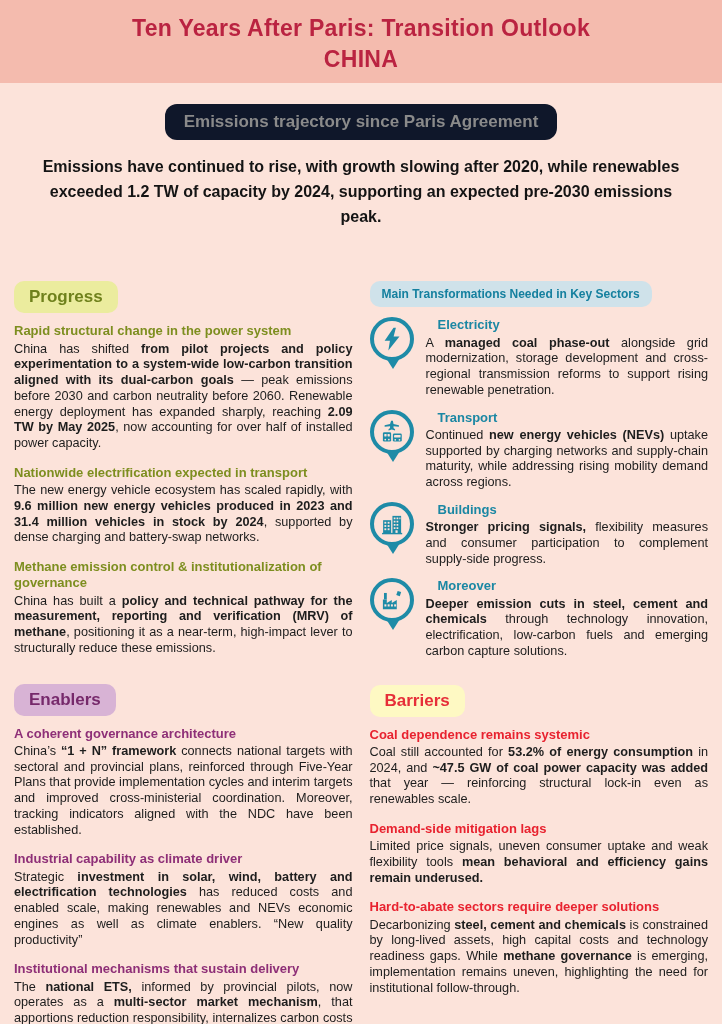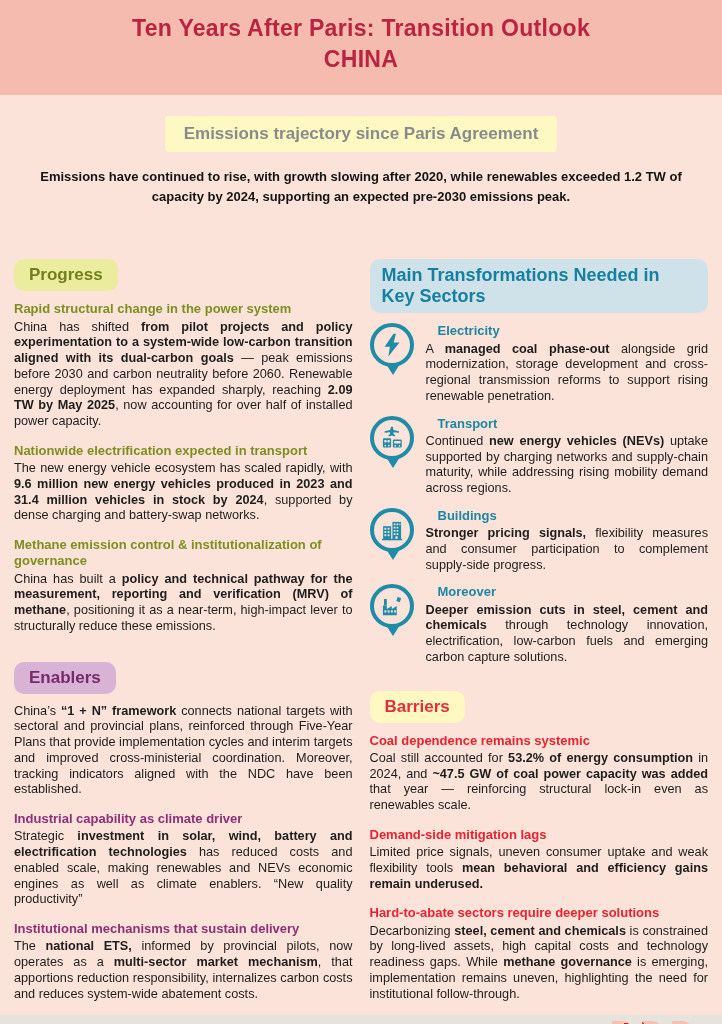--- a/index.html
+++ b/index.html
@@ -4,37 +4,37 @@
 <style>
   * { box-sizing: border-box; margin: 0; padding: 0; }
   html,body { background:#d9d9d9; }
   .page {
     width: 722px; height: 1024px; margin: 0 auto; position: relative;
     background: #fce3da; overflow: hidden;
     font-family: "Liberation Sans", "DejaVu Sans", sans-serif;
     display: flex; flex-direction: column;
   }
   
-  .header { background:#f4bbae; text-align:center; padding:13px 24px 20px; }
+  .header { background:#f4bbae; text-align:center; padding:13px 24px 8px; }
   .title-line { color:#ba2341; font-weight:800; font-size:23px; line-height:1.35; letter-spacing:.3px; }
   
   .badge-row { text-align:center; margin-top:21px; }
-  .badge { display:inline-block; background:#fef9c3; color:#8a8a8a; font-weight:700;
-           font-size:17px; padding:8px 19px; border-radius:4px;text-align:right; }
+  .badge { display:inline-block; background:#0f172a; color:#8a8a8a; font-weight:700;
+           font-size:17px; padding:8px 19px; border-radius:12px;text-align:right; }
   
   .intro { width:665px; margin:15px auto 4px; text-align:center; font-weight:700;
-           font-size:13px; line-height:1.55; color:#141414; }
+           font-size:16px; line-height:1.55; color:#141414; }
   
   .columns { display:flex; gap:17px; padding:10px 14px 0 14px; flex:1; }
   .col { flex:1; min-width:0;margin-top:36px; }
   .pill { display:inline-block; font-weight:800; border-radius:10px; padding:6px 15px;
           font-size:17px; margin:2px 0 10px; }
   .pill-progress { background:#ebec9e; color:#6f811c; }
   .pill-enablers { background:#d8b3d5; color:#76296b; margin-top:14px; }
-  .pill-transform { background:#cfe2ea; color:#15809f; font-size:18px; padding:6px 12px; }
+  .pill-transform { background:#cfe2ea; color:#15809f; font-size:12px; padding:6px 12px; }
   .pill-barriers { background:#fef9c3; color:#e62e39; margin-top:14px; }
   .sec { margin-bottom:13px; }
   .sec-heading { font-size:13px; font-weight:800; line-height:1.25; margin-bottom:2px; }
   .h-olive { color:#7d8e1f; } .h-purple { color:#8e2f77; }
   .h-teal { color:#1b87a3;padding-left:12px; } .h-red { color:#e8222f; }
   .body-text { font-size:12.7px; line-height:1.24; text-align:justify; color:#1d1d1d; }
   .body-text strong { font-weight:800; }
   
   .item { display:flex; gap:10px; margin-bottom:11px; }
   .pin { flex:0 0 46px; width:46px; height:58px; position:relative; }
@@ -82,20 +82,21 @@
         <p class="body-text"><span>The new energy vehicle ecosystem has scaled rapidly, with </span><strong>9.6 million new energy vehicles produced in 2023 and 31.4 million vehicles in stock by 2024</strong><span>, supported by dense charging and battery-swap networks.</span></p>
       </div>
       <div class="sec">
         <div class="sec-heading h-olive">Methane emission control &amp; institutionalization of governance</div>
         <p class="body-text"><span>China has built a </span><strong>policy and technical pathway for the measurement, reporting and verification (MRV) of methane</strong><span>, positioning it as a near-term, high-impact lever to structurally reduce these emissions.</span></p>
       </div>
 
       <span class="pill pill-enablers">Enablers</span>
 
       <div class="sec">
+        <div class="sec-heading h-purple">A coherent governance architecture</div>
         <p class="body-text"><span>China’s </span><strong>“1 + N” framework</strong><span> connects national targets with sectoral and provincial plans, reinforced through Five-Year Plans that provide implementation cycles and interim targets and improved cross-ministerial coordination. Moreover, tracking indicators aligned with the NDC have been established.</span></p>
       </div>
       <div class="sec">
         <div class="sec-heading h-purple">Industrial capability as climate driver</div>
         <p class="body-text"><span>Strategic </span><strong>investment in solar, wind, battery and electrification technologies</strong><span> has reduced costs and enabled scale, making renewables and NEVs economic engines as well as climate enablers. “New quality productivity”</span></p>
       </div>
       <div class="sec">
         <div class="sec-heading h-purple">Institutional mechanisms that sustain delivery</div>
         <p class="body-text"><span>The </span><strong>national ETS,</strong><span> informed by provincial pilots, now operates as a </span><strong>multi-sector market mechanism</strong><span>, that apportions reduction responsibility, internalizes carbon costs and reduces system-wide abatement costs.</span></p>
       </div>

